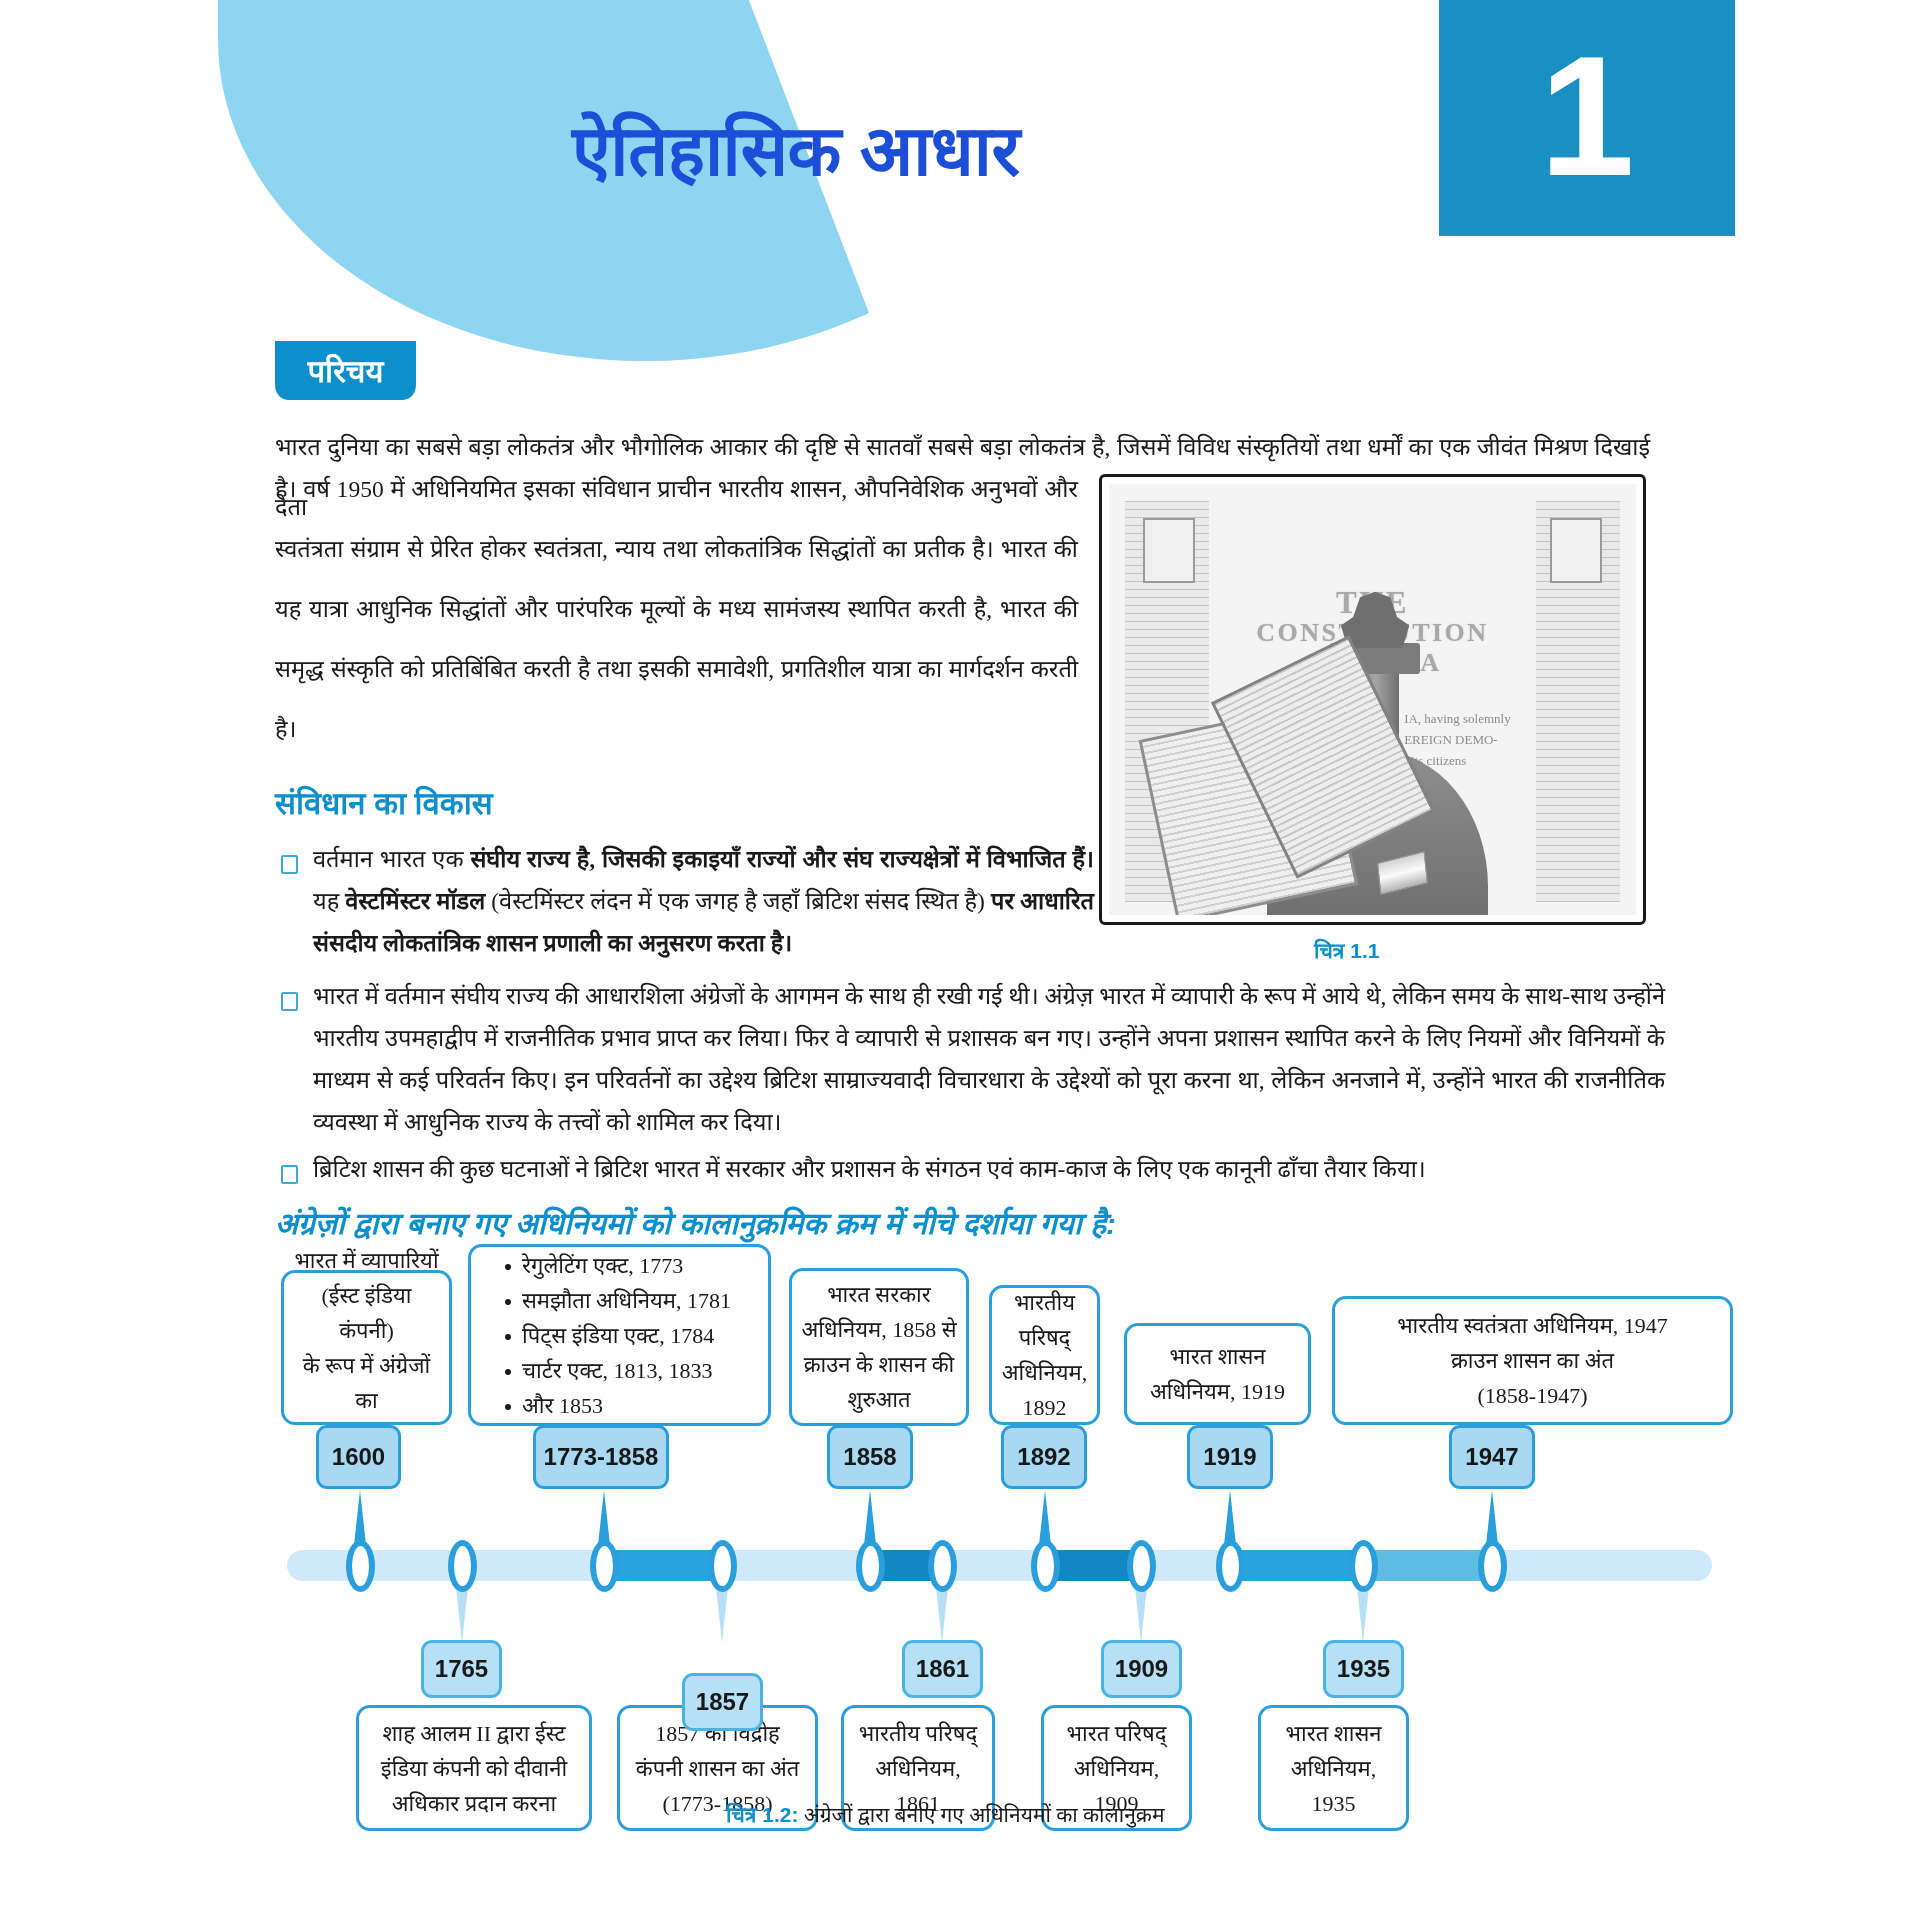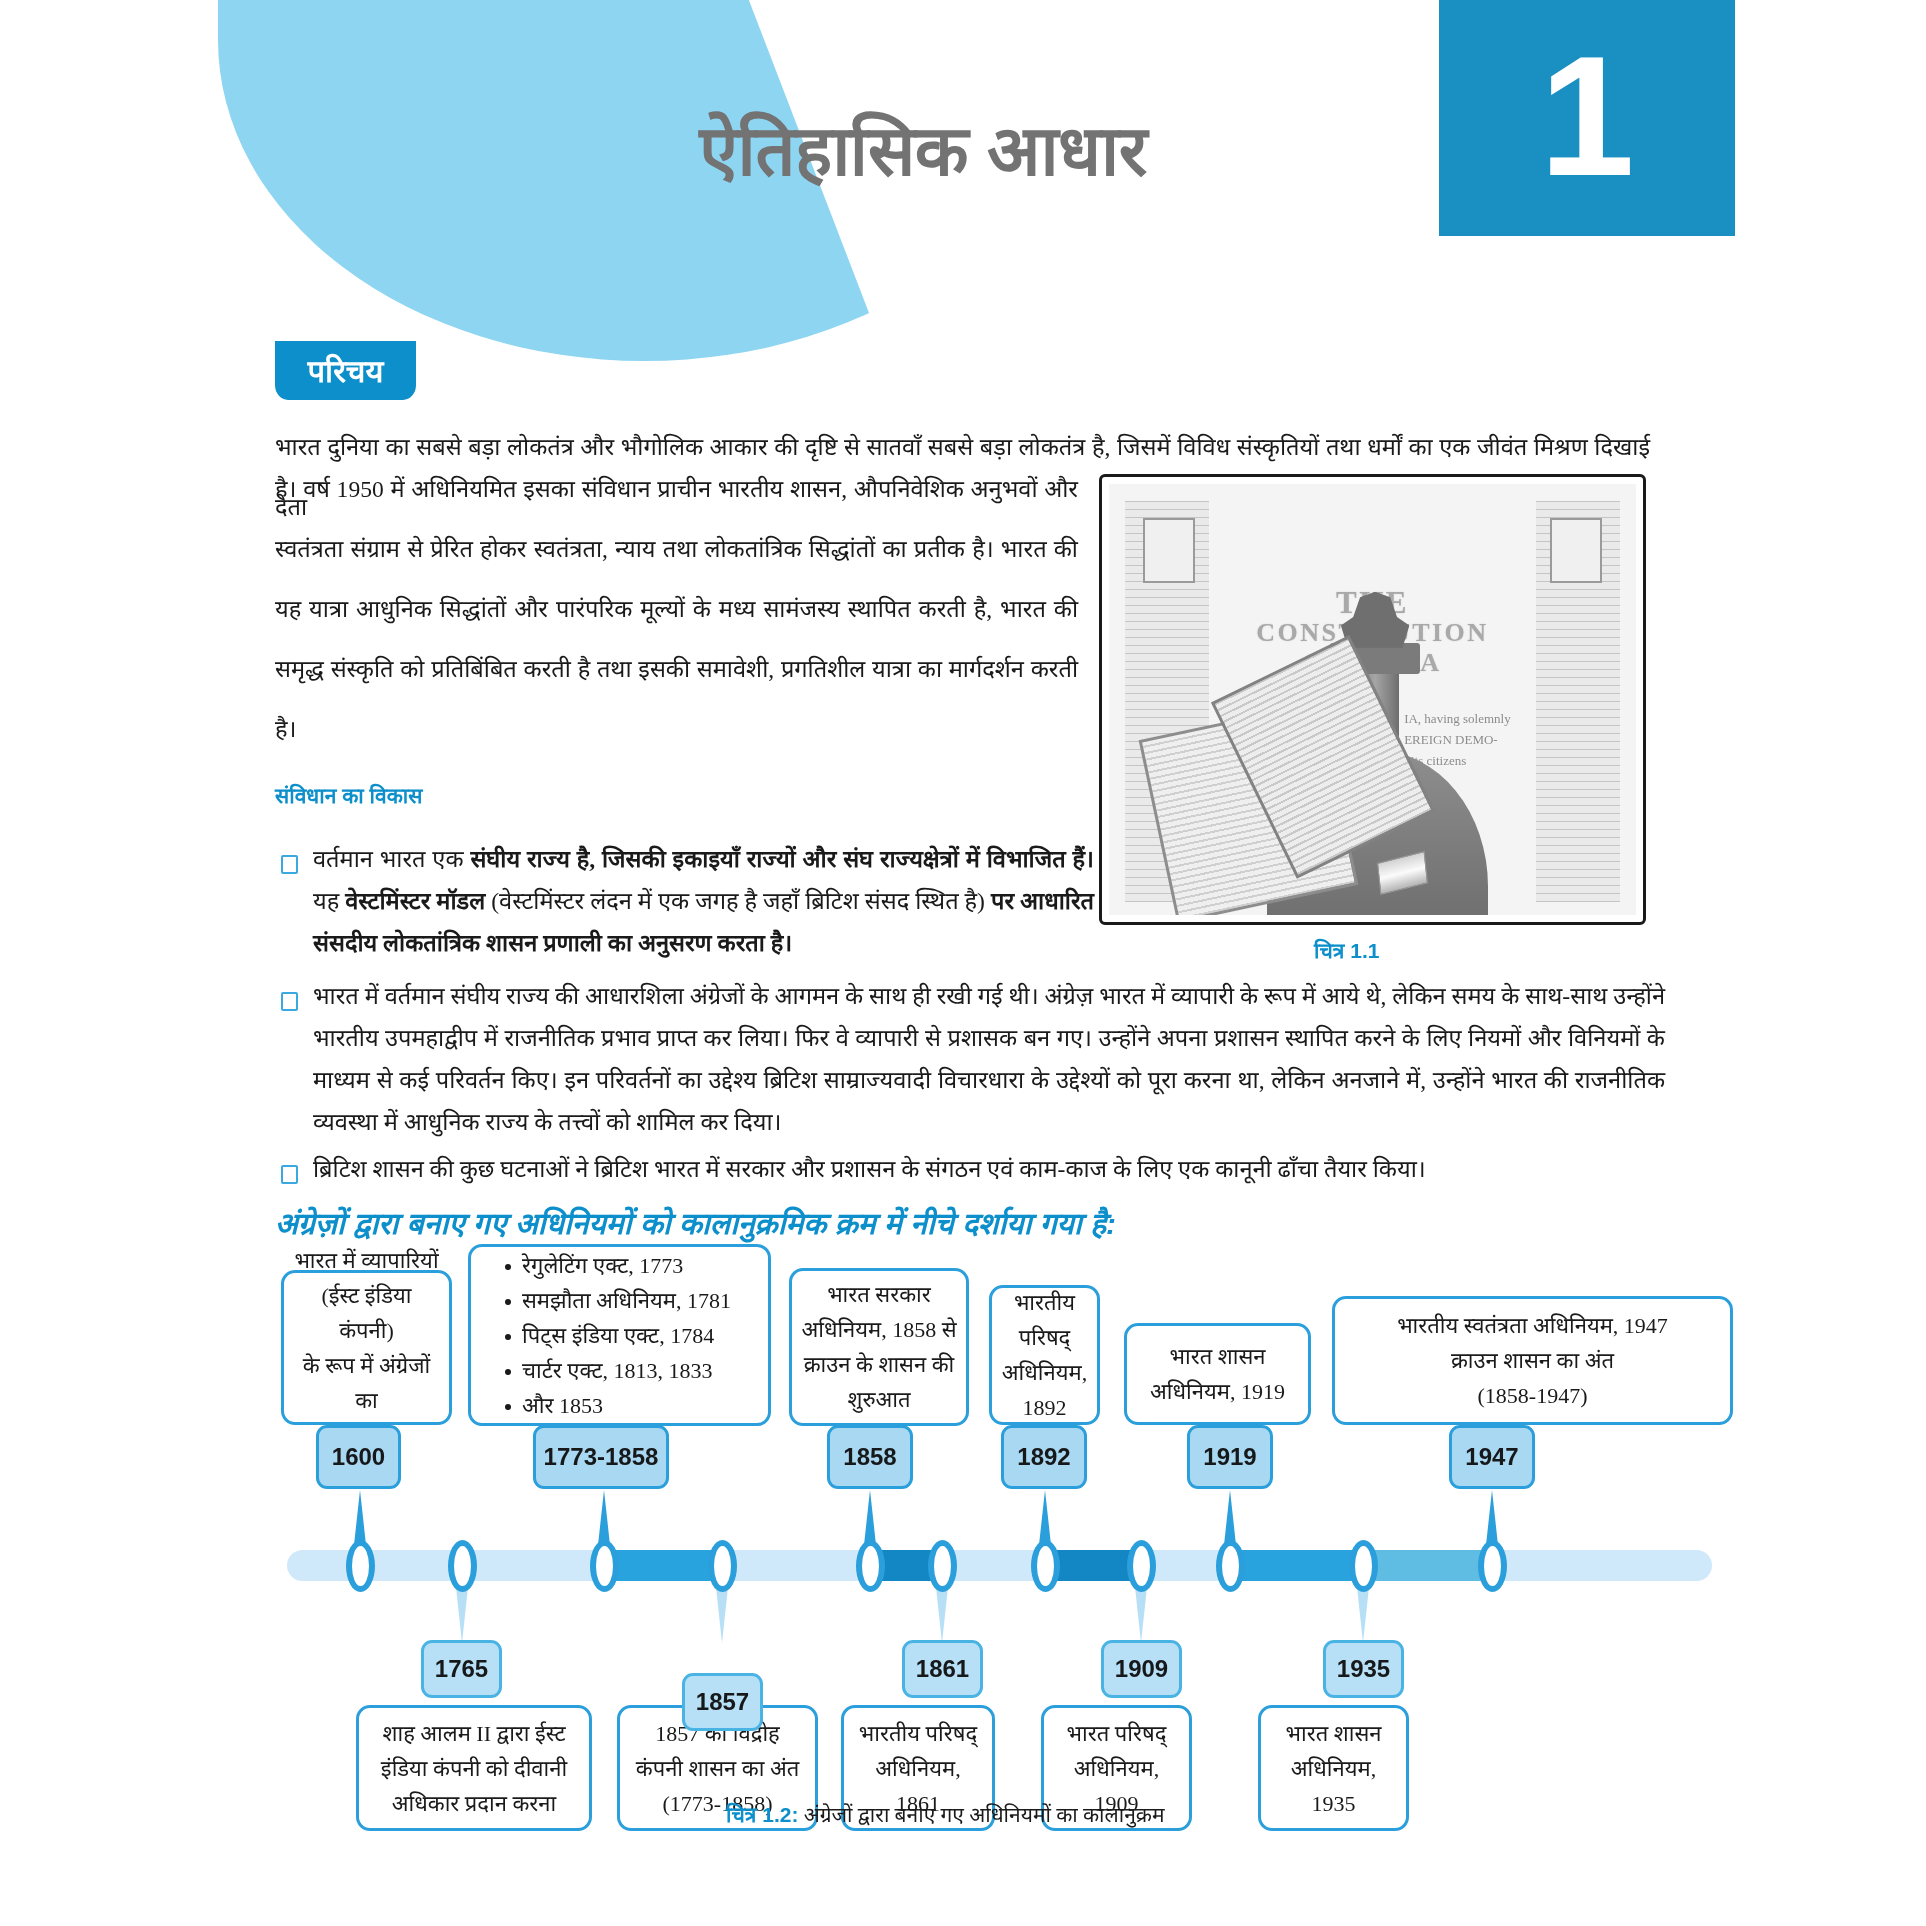--- a/index.html
+++ b/index.html
@@ -28,24 +28,23 @@
     transform-origin:top left;
     z-index:2;
   }
   .chapter-title{
     position:absolute;left:572px;top:100px;
     width:702px;
     z-index:5;
     font-family:"Liberation Sans","DejaVu Sans",sans-serif;
     font-weight:bold;
     font-size:70px;
-    color:#737373;
+    color:#1d4ed8;
     letter-spacing:-0.5px;
     white-space:nowrap;
-    text-align:center;
   }
   .chapter-num-box{
     position:absolute;left:1439px;top:0px;
     width:296px;height:236px;
     background:#1a8fc1;
     z-index:5;
     display:flex;align-items:center;justify-content:center;
   }
   .chapter-num{
     font-family:"Liberation Sans","DejaVu Sans",sans-serif;
@@ -85,21 +84,21 @@
     text-align:justify;
     text-justify:inter-word;
   }
   #p1{left:275px;top:417px;width:1375px;}
   #p2{left:275px;top:459px;width:803px;}
   #p3{left:275px;top:630px;width:803px;}
 
   .sec-head{
     position:absolute;left:275px;top:781px;
     font-family:"Liberation Sans","DejaVu Sans",sans-serif;
-    font-weight:bold;font-size:21px;color:#0c8fcb;
+    font-weight:bold;font-size:31px;color:#0c8fcb;
   }
 
   
   .bullet{
     position:absolute;
     display:flex;
     gap:15px;
   }
   .bullet .sq{
     flex:0 0 auto;

